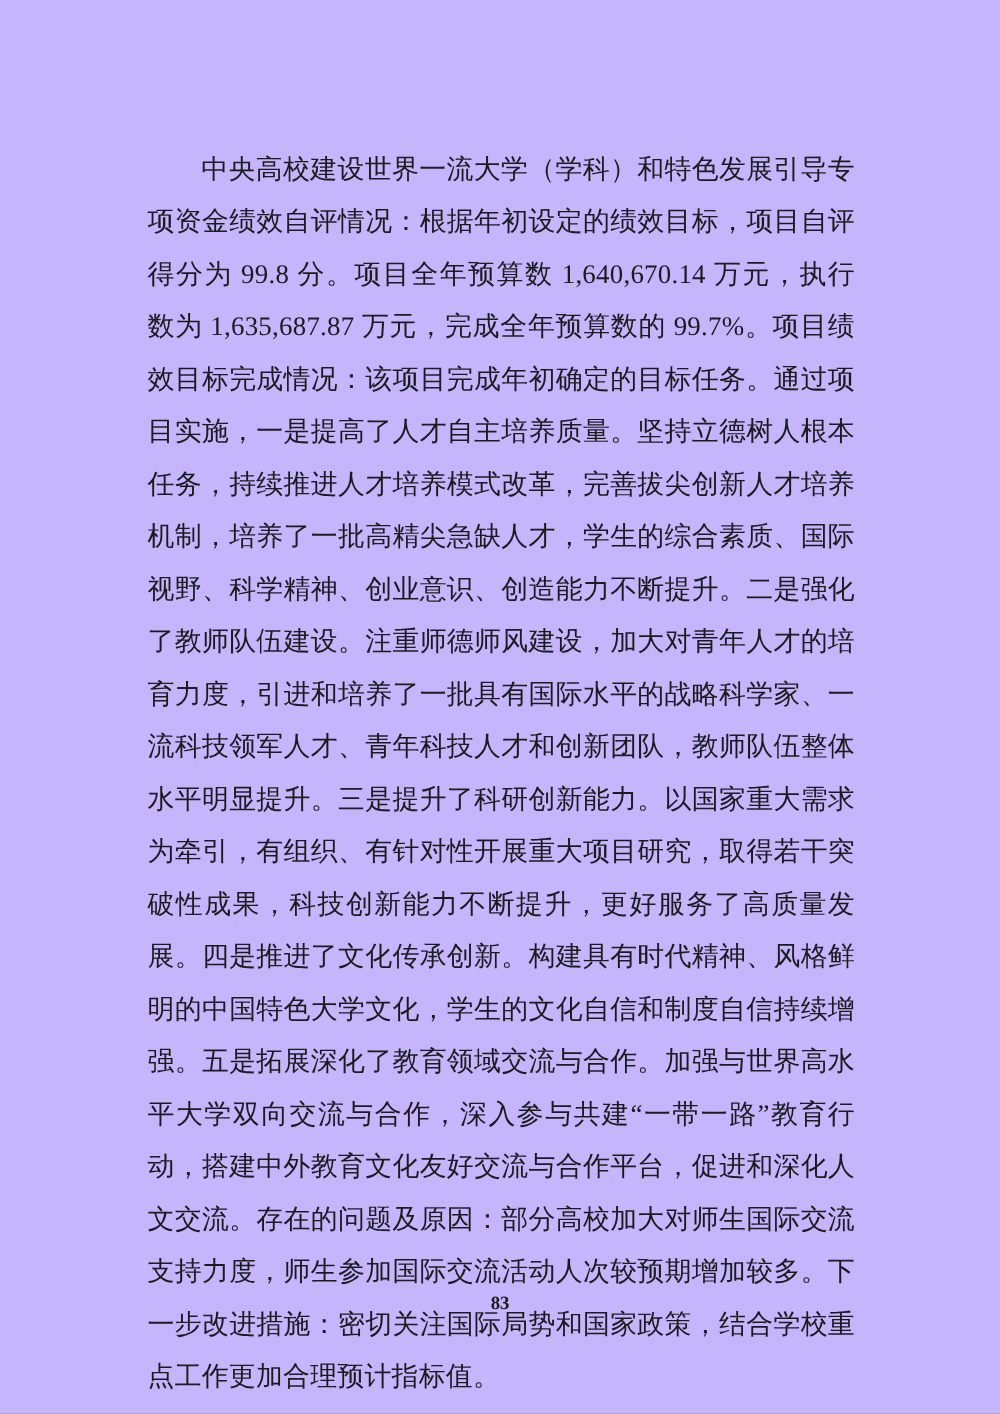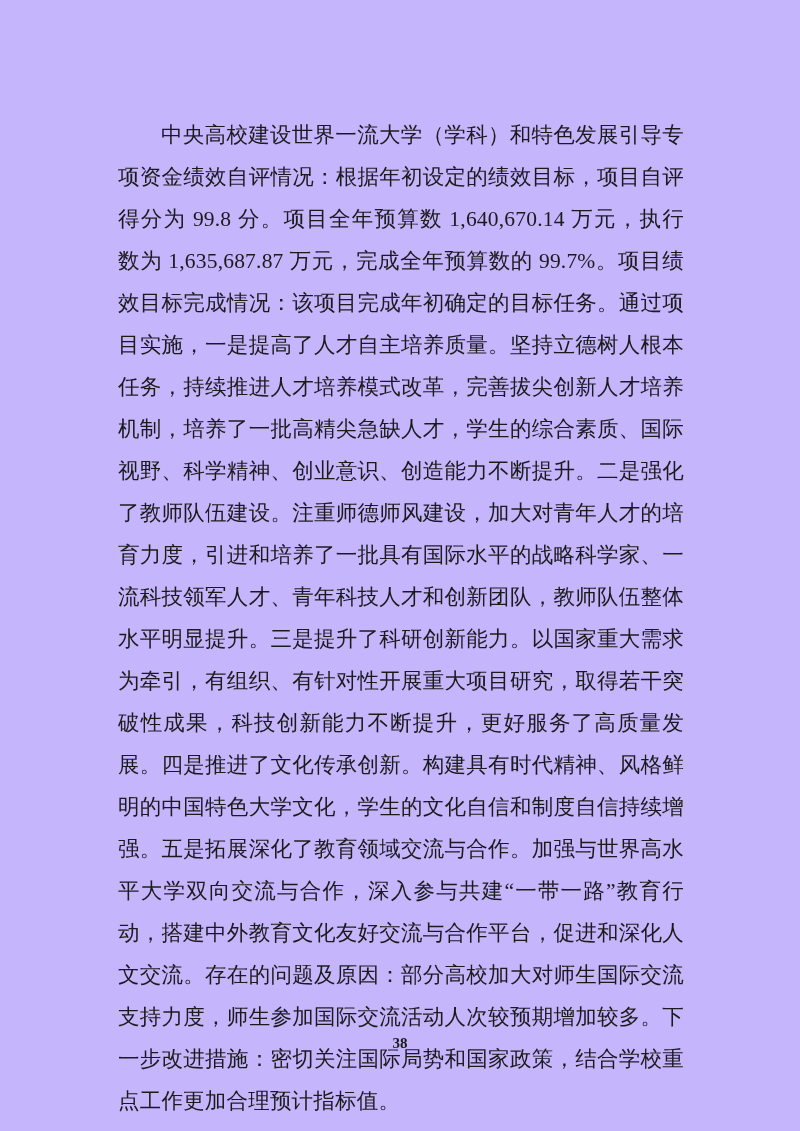--- a/index.html
+++ b/index.html
@@ -49,14 +49,14 @@
     color: #1b1b1b;
   }
 </style>
 </head>
 <body>
 
 <div class="page">
   <div class="page-inner">
     <p class="doc-body">中央高校建设世界一流大学（学科）和特色发展引导专项资金绩效自评情况：根据年初设定的绩效目标，项目自评得分为 99.8 分。项目全年预算数 1,640,670.14 万元，执行数为 1,635,687.87 万元，完成全年预算数的 99.7%。项目绩效目标完成情况：该项目完成年初确定的目标任务。通过项目实施，一是提高了人才自主培养质量。坚持立德树人根本任务，持续推进人才培养模式改革，完善拔尖创新人才培养机制，培养了一批高精尖急缺人才，学生的综合素质、国际视野、科学精神、创业意识、创造能力不断提升。二是强化了教师队伍建设。注重师德师风建设，加大对青年人才的培育力度，引进和培养了一批具有国际水平的战略科学家、一流科技领军人才、青年科技人才和创新团队，教师队伍整体水平明显提升。三是提升了科研创新能力。以国家重大需求为牵引，有组织、有针对性开展重大项目研究，取得若干突破性成果，科技创新能力不断提升，更好服务了高质量发展。四是推进了文化传承创新。构建具有时代精神、风格鲜明的中国特色大学文化，学生的文化自信和制度自信持续增强。五是拓展深化了教育领域交流与合作。加强与世界高水平大学双向交流与合作，深入参与共建“一带一路”教育行动，搭建中外教育文化友好交流与合作平台，促进和深化人文交流。存在的问题及原因：部分高校加大对师生国际交流支持力度，师生参加国际交流活动人次较预期增加较多。下一步改进措施：密切关注国际局势和国家政策，结合学校重点工作更加合理预计指标值。</p>
   </div>
-  <div class="page-number">38</div>
+  <div class="page-number">83</div>
 </div>
 
 </body></html>

